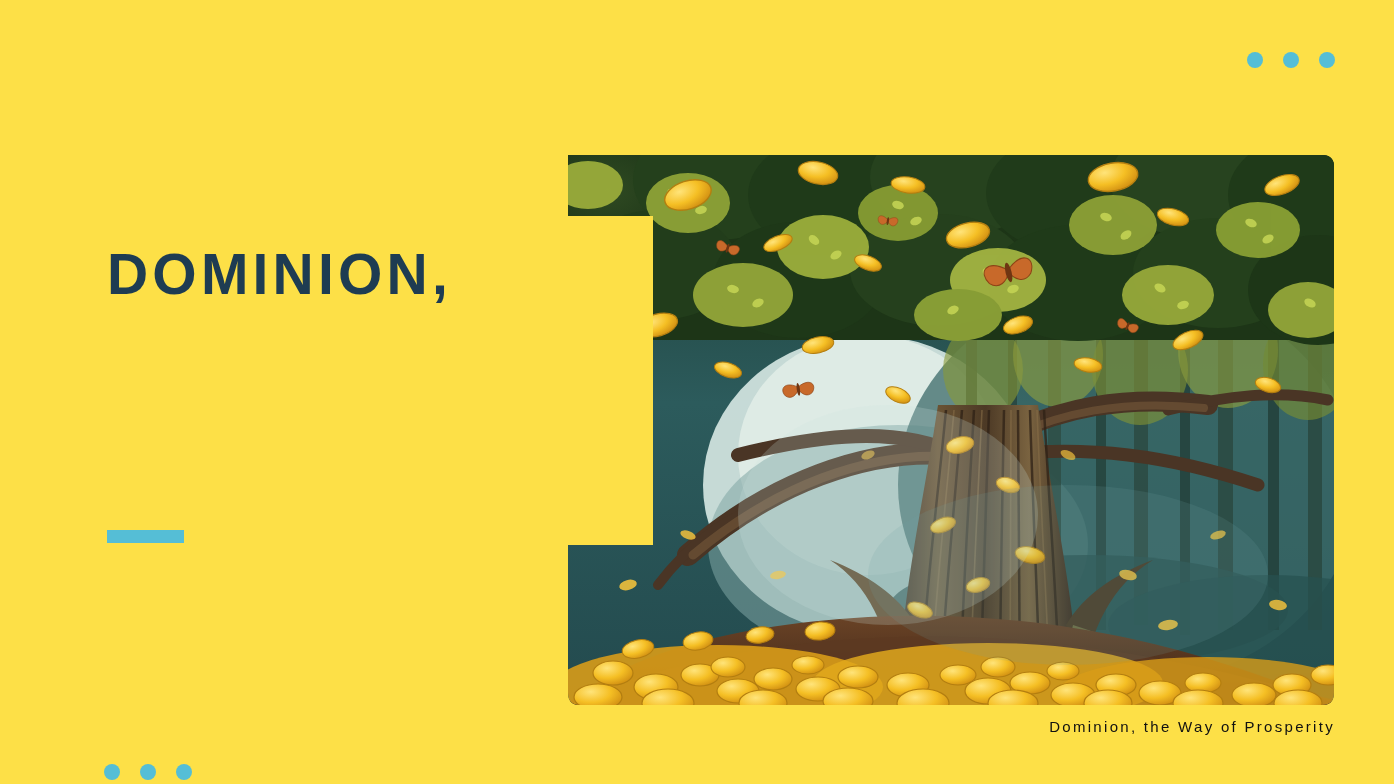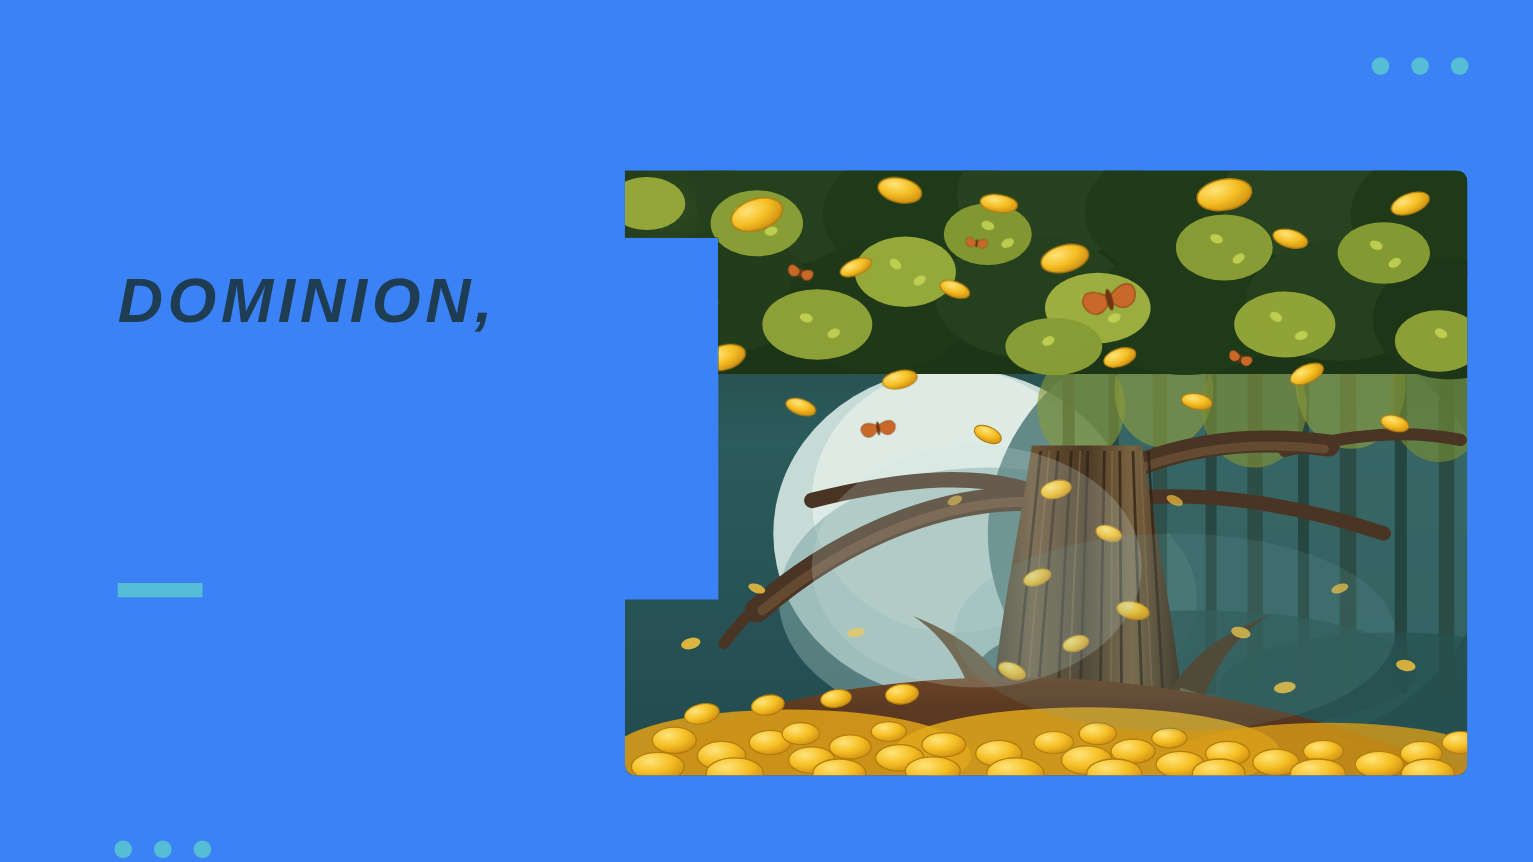--- a/index.html
+++ b/index.html
@@ -3,21 +3,21 @@
 <meta charset="utf-8">
 <style>
   html,body{margin:0;padding:0;}
   body{
     width:1394px;height:784px;
     background:#ffffff;
     font-family:"Liberation Sans", sans-serif;
     overflow:hidden;
     position:relative;
   }
-  .slide{position:absolute;inset:0;background:#3b82f6;font-style:italic;}
+  .slide{position:absolute;inset:0;background:#fde047;}
 
   
   .dots{position:absolute;display:flex;gap:20px;align-items:center;}
   .dots .dot{width:16px;height:16px;border-radius:50%;background:#55bed6;}
   .dots-top-right{right:59px;top:52px;}
   .dots-bottom-left{left:104px;top:764px;}
 
   .title{
     position:absolute;left:107px;top:230px;width:520px;
     color:#1e3c52;
@@ -382,20 +382,21 @@
             <ellipse cx="0" cy="2" rx="2" ry="7" fill="#6f3512" stroke="none"></ellipse>
           </g>
         </g>
 
         <ellipse cx="320" cy="360" rx="150" ry="110" fill="#cfe4e0" opacity="0.22"></ellipse>
         <ellipse cx="500" cy="420" rx="200" ry="90" fill="#6fa0a0" opacity="0.16"></ellipse>
       </g>
     </svg>
   </div>
 
+  <div class="footer-caption">Dominion, the Way of Prosperity</div>
 
   <div class="dots dots-bottom-left">
     <span class="dot"></span>
     <span class="dot"></span>
     <span class="dot"></span>
   </div>
 
 </div>
 
 </body></html>

